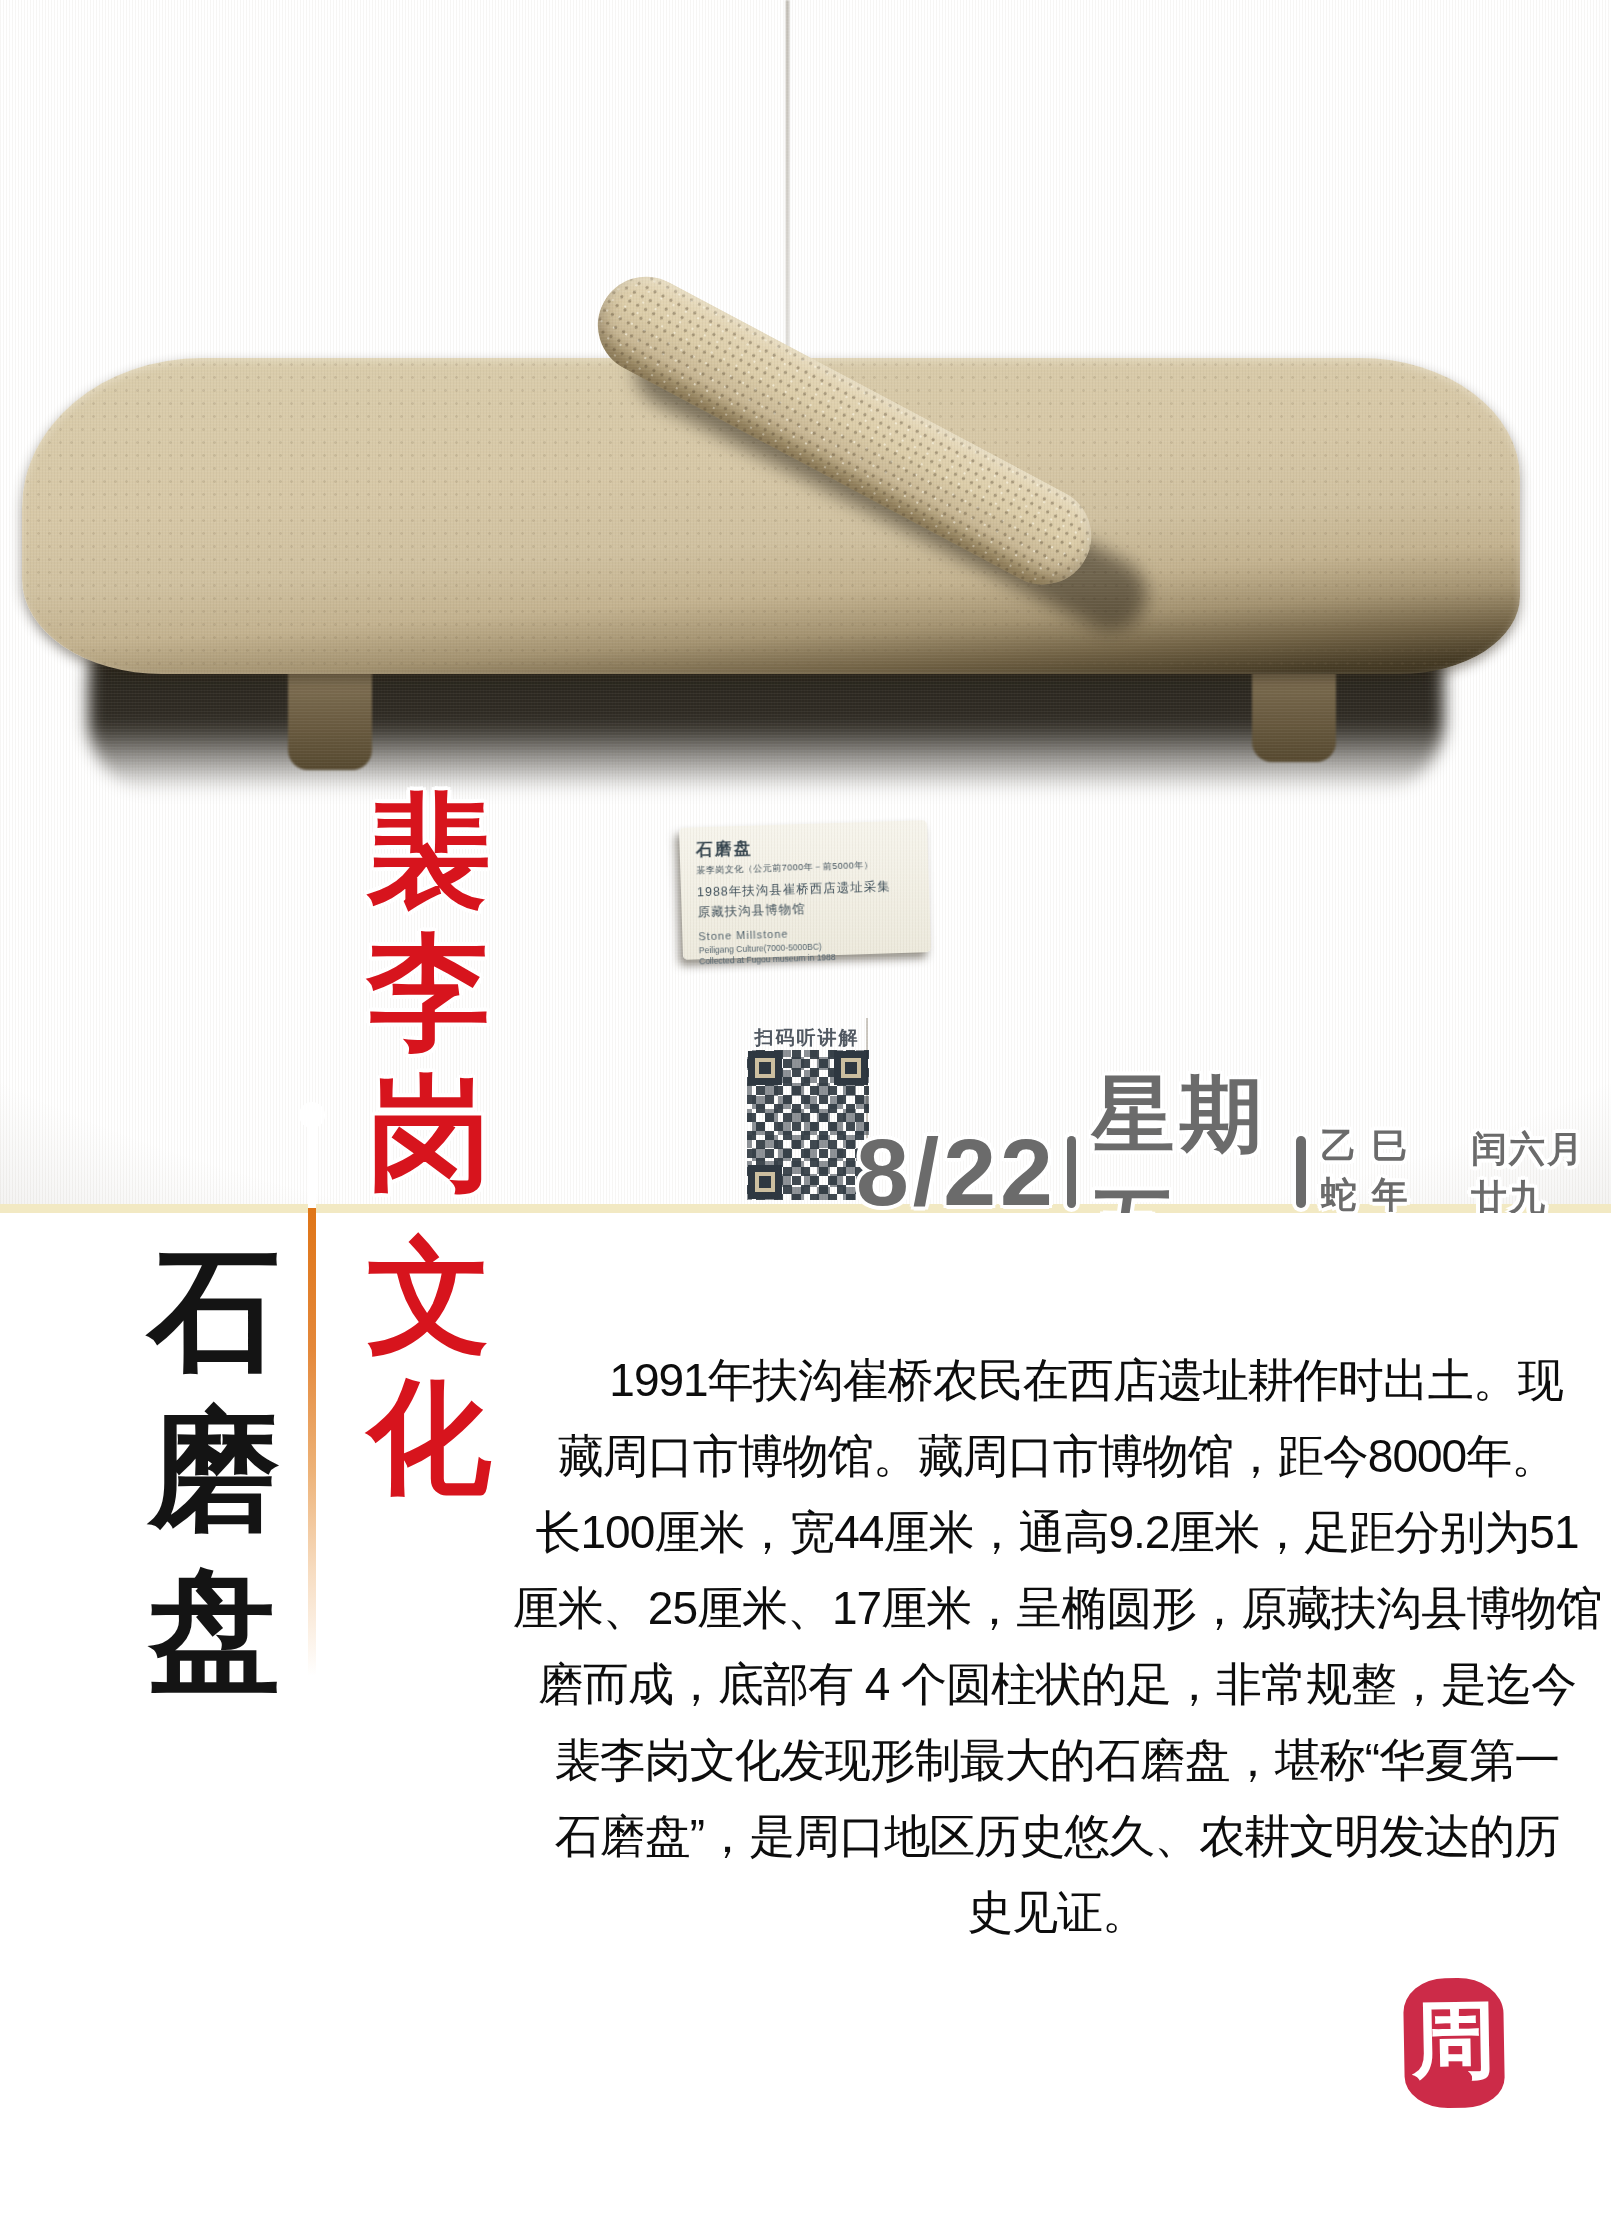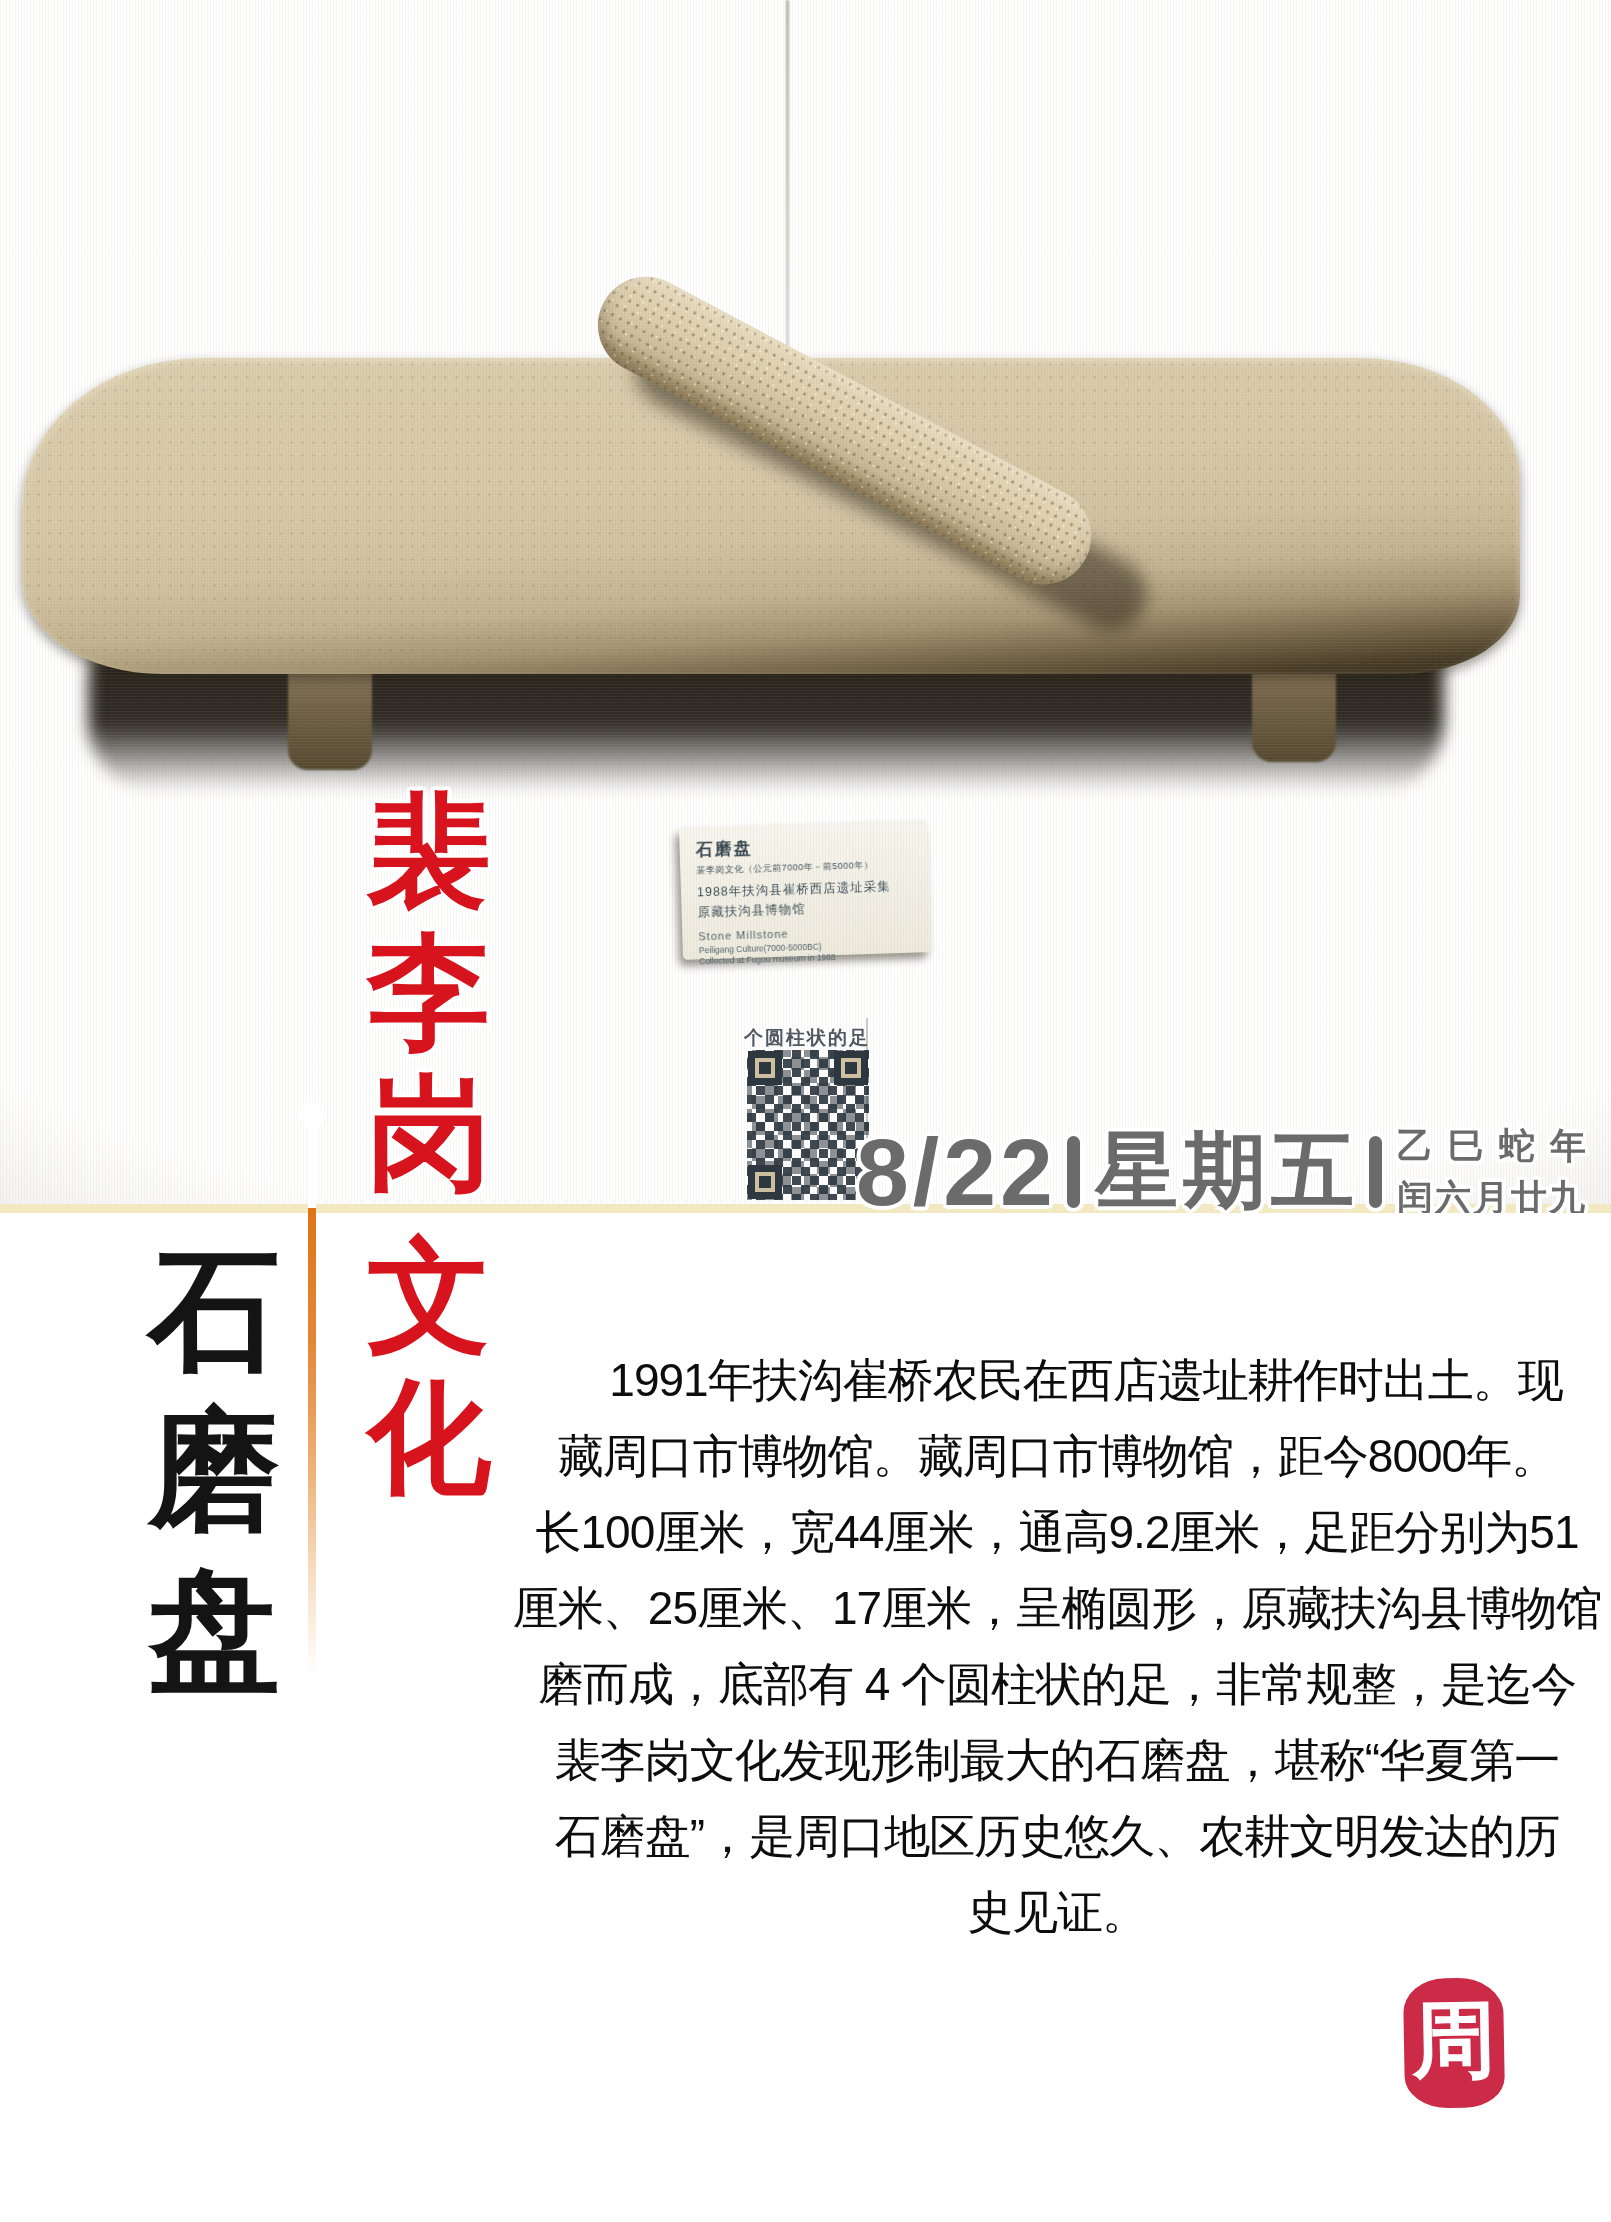--- a/index.html
+++ b/index.html
@@ -90,21 +90,21 @@
   
   .calendar { position:absolute; left:856px; top:1086px; height:100px;
     display:flex; align-items:center; color:#6b6b6b; z-index:6;margin-top:36px; }
   .outline-w { text-shadow:
     0 -4px 0 #fff, 0 4px 0 #fff, -4px 0 0 #fff, 4px 0 0 #fff,
     -3px -3px 0 #fff, 3px -3px 0 #fff, -3px 3px 0 #fff, 3px 3px 0 #fff; }
   .cal-date { font-size:95px; font-weight:900; letter-spacing:4px; }
   .cal-bar  { width:13px; height:72px; background:#6b6b6b; border-radius:7px;
     margin:0 15px 0 10px; box-shadow:0 0 0 4px #fff; }
   .cal-week { font-size:83px; font-weight:900; letter-spacing:5px; }
-  .cal-lunar { display:flex; flex-direction:column; justify-content:center; font-weight:800; }
+  .cal-lunar { display:flex; flex-direction:row; justify-content:center; font-weight:800; }
   .cal-lunar-y { font-size:36px; letter-spacing:15px; }
   .cal-lunar-d { font-size:36px; letter-spacing:2px; margin-top:3px; }
   
   .cream-strip { position:absolute; left:0; top:1204px; width:1611px; height:9px;
     background:#f2e9c3; z-index:5; }
   
   .pin-dot { position:absolute; left:299px; top:1102px; width:26px; height:26px;
     border-radius:50%; background:#fff; z-index:6; }
   .pin-line-white { position:absolute; left:308px; top:1116px; width:8px; height:92px;
     background:#fff; z-index:6; }
@@ -156,21 +156,21 @@
       <div class="lc-l1">1988年扶沟县崔桥西店遗址采集</div>
       <div class="lc-l2">原藏扶沟县博物馆</div>
       <div class="lc-en1">Stone Millstone</div>
       <div class="lc-en2">Peiligang Culture(7000-5000BC)</div>
       <div class="lc-en3">Collected at Fugou museum in 1988</div>
     </div>
 
     <div class="fabric"></div>
     <div class="vignette"></div>
 
-    <div class="qr-caption">个圆柱状的足</div>
+    <div class="qr-caption">扫码听讲解</div>
     <div class="qr">
       <div class="finder tl"></div>
       <div class="finder tr"></div>
       <div class="finder bl"></div>
     </div>
 
     <div class="calendar">
       <span class="cal-date outline-w">8/22</span>
       <span class="cal-bar"></span>
       <span class="cal-week outline-w">星期五</span>

